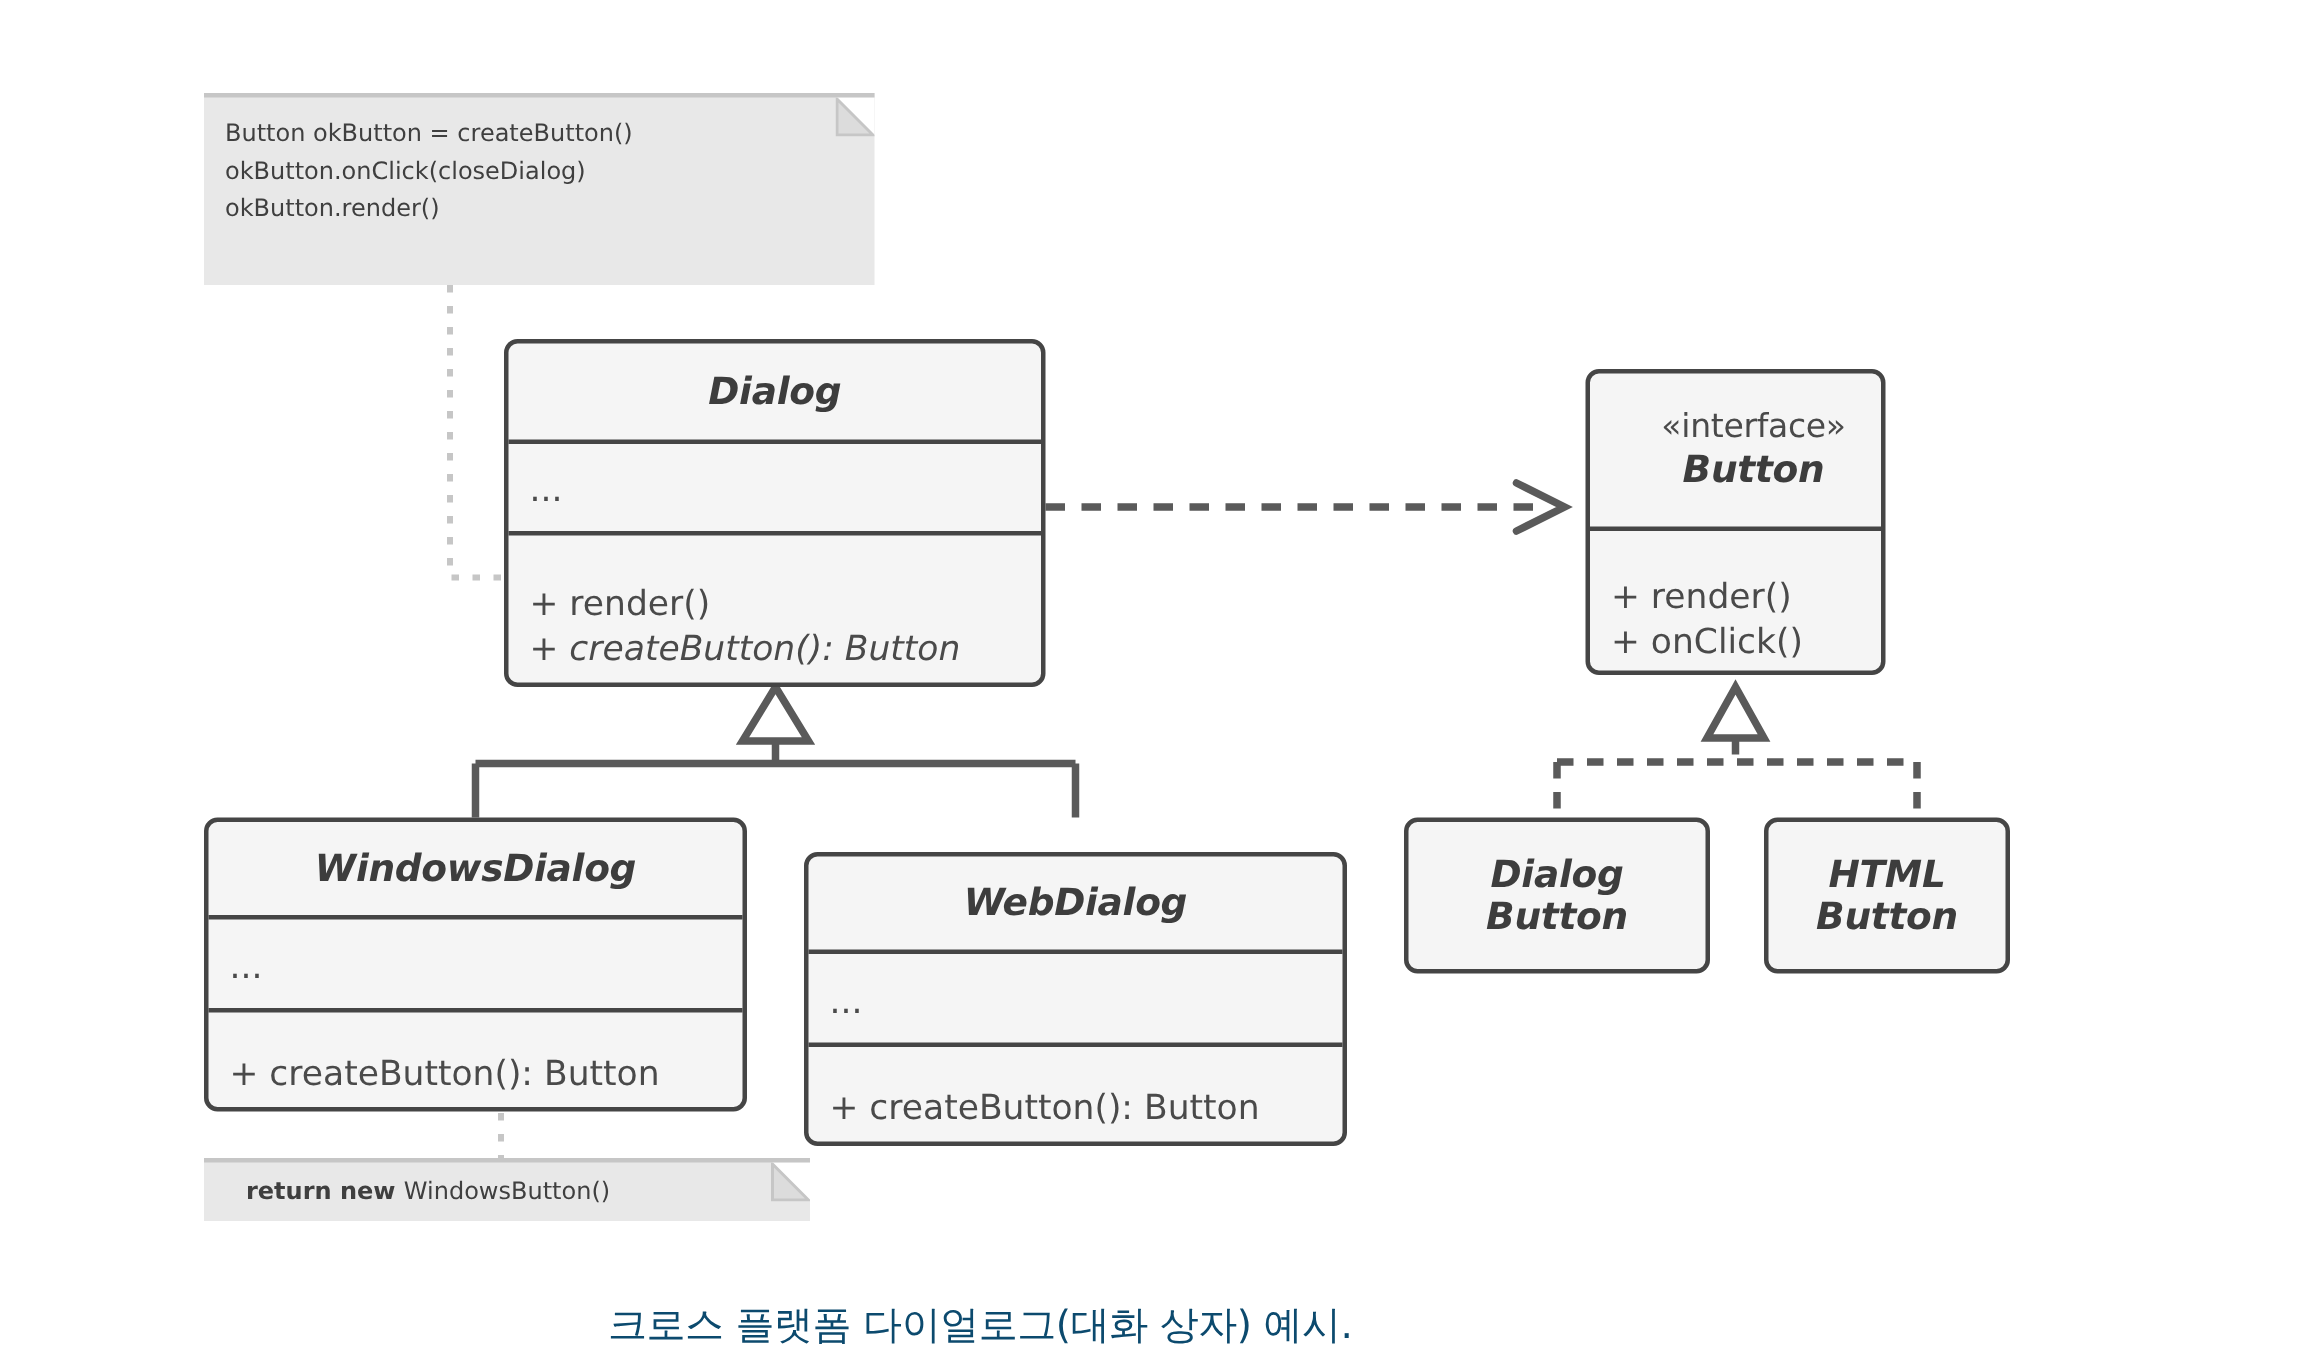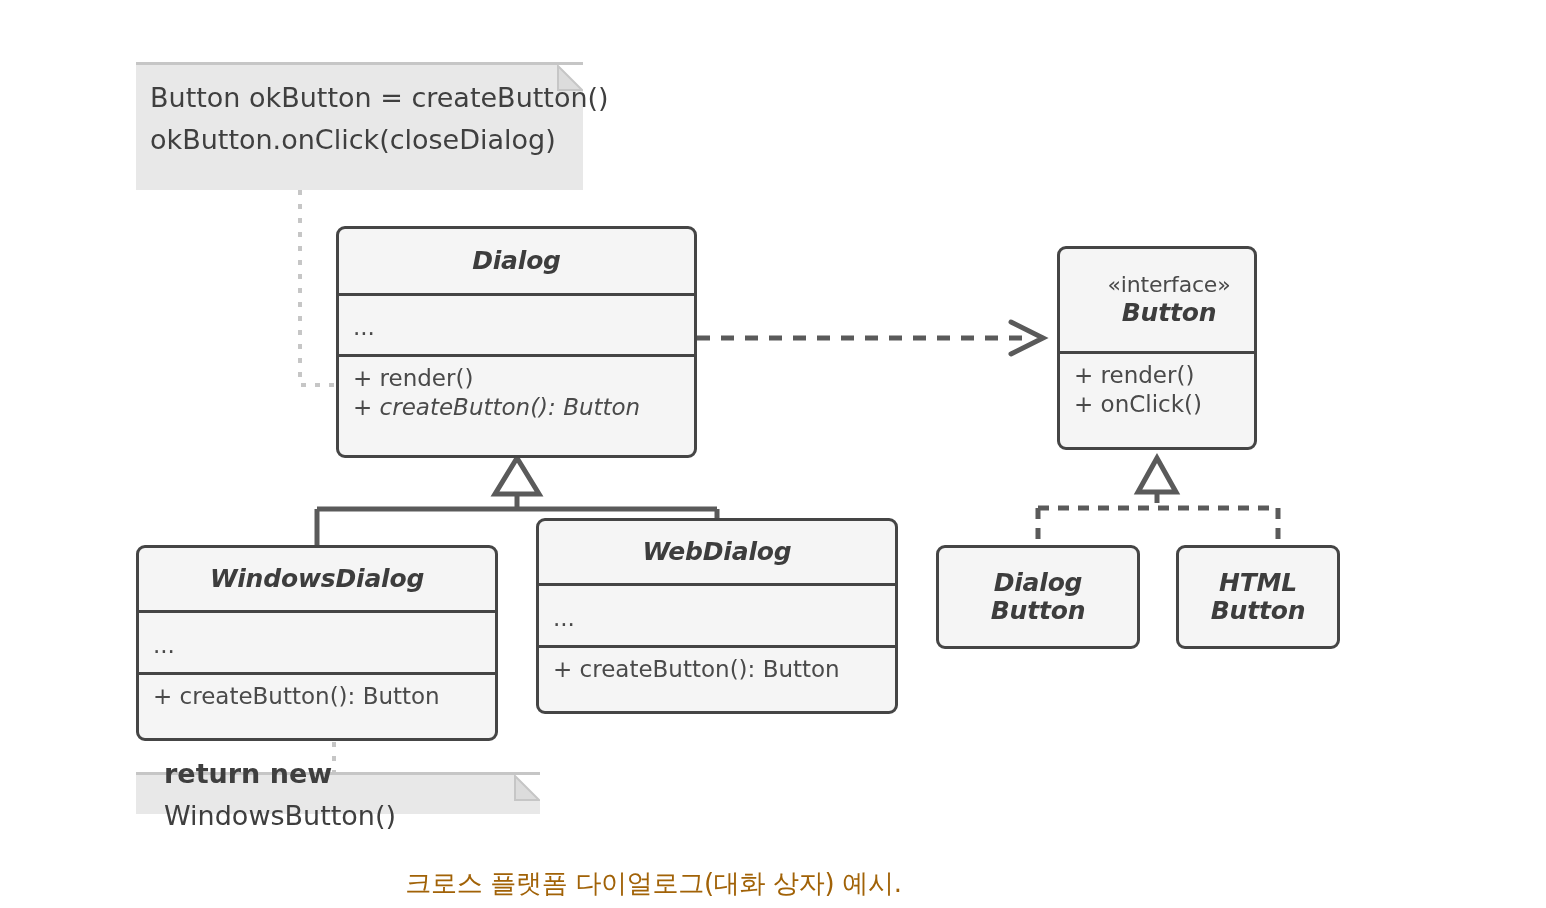--- a/index.html
+++ b/index.html
@@ -67,53 +67,53 @@
   }
   .title-name { line-height: 1.12; font-style: italic; }
 
   .cls-attrs, .cls-ops {
     font-size: 23px;
     color: #4a4a4a;
     padding: 7px 12px 7px 14px;
     line-height: 1.28;
     display: flex;
     flex-direction: column;
-    justify-content: flex-start;
+    justify-content: flex-end;
   }
   .cls-attrs { justify-content: flex-end; padding-bottom: 12px; }
   .op-italic { font-style: italic; }
 
   
   .uml-note {
     position: absolute;
     box-sizing: border-box;
     background: #e8e8e8;
     border-top: 3px solid #c6c6c6;
     color: #3f3f3f;
-    font-size: 27px;
+    font-size: 16px;
     line-height: 1.55;
     padding: 12px 18px 12px 14px;
   }
   .uml-note .fold {
     position: absolute;
     right: 0;
     top: 0;
     width: 26px;
     height: 26px;
   }
   .uml-note .note-line { white-space: pre; }
   .uml-note b { font-weight: bold; }
 
   
   .caption {
     position: absolute;
     left: 0;
     width: 1307px;
     text-align: center;
-    color: #a16207;
+    color: #0c4a6e;
     font-size: 26px;
     letter-spacing: -0.3px;
   }
 </style>
 </head>
 <body>
 
 <div id="canvas">
 
   <svg class="edges" viewBox="0 0 1546 908" xmlns="http://www.w3.org/2000/svg">
@@ -152,20 +152,21 @@
     </g>
   </svg>
 
   <div class="uml-note" style="left:136px; top:62px; width:447px; height:128px;">
     <svg class="fold" viewBox="0 0 26 26" xmlns="http://www.w3.org/2000/svg">
       <polygon points="0,0 26,26 26,0" fill="#ffffff"></polygon>
       <polygon points="1,1 25,25 1,25" fill="#dcdcdc" stroke="#c6c6c6" stroke-width="2"></polygon>
     </svg>
     <div class="note-line">Button okButton = createButton()</div>
     <div class="note-line">okButton.onClick(closeDialog)</div>
+    <div class="note-line">okButton.render()</div>
   </div>
 
   <div class="uml-class" style="left:336px; top:226px; width:361px; height:232px;">
     <div class="compartment cls-title italic" style="height:64px;">
       <span class="title-name">Dialog</span>
     </div>
     <div class="compartment cls-attrs" style="height:61px;">
       <div>...</div>
     </div>
     <div class="compartment cls-ops" style="height:101px;">
@@ -190,21 +191,21 @@
       <span class="title-name">WindowsDialog</span>
     </div>
     <div class="compartment cls-attrs" style="height:62px;">
       <div>...</div>
     </div>
     <div class="compartment cls-ops" style="height:66px;">
       <div>+ createButton(): Button</div>
     </div>
   </div>
 
-  <div class="uml-class" style="left:536px; top:518px; width:362px; height:196px;">
+  <div class="uml-class" style="left:536px; top:568px; width:362px; height:196px;">
     <div class="compartment cls-title" style="height:62px;">
       <span class="title-name">WebDialog</span>
     </div>
     <div class="compartment cls-attrs" style="height:62px;">
       <div>...</div>
     </div>
     <div class="compartment cls-ops" style="height:66px;">
       <div>+ createButton(): Button</div>
     </div>
   </div>

